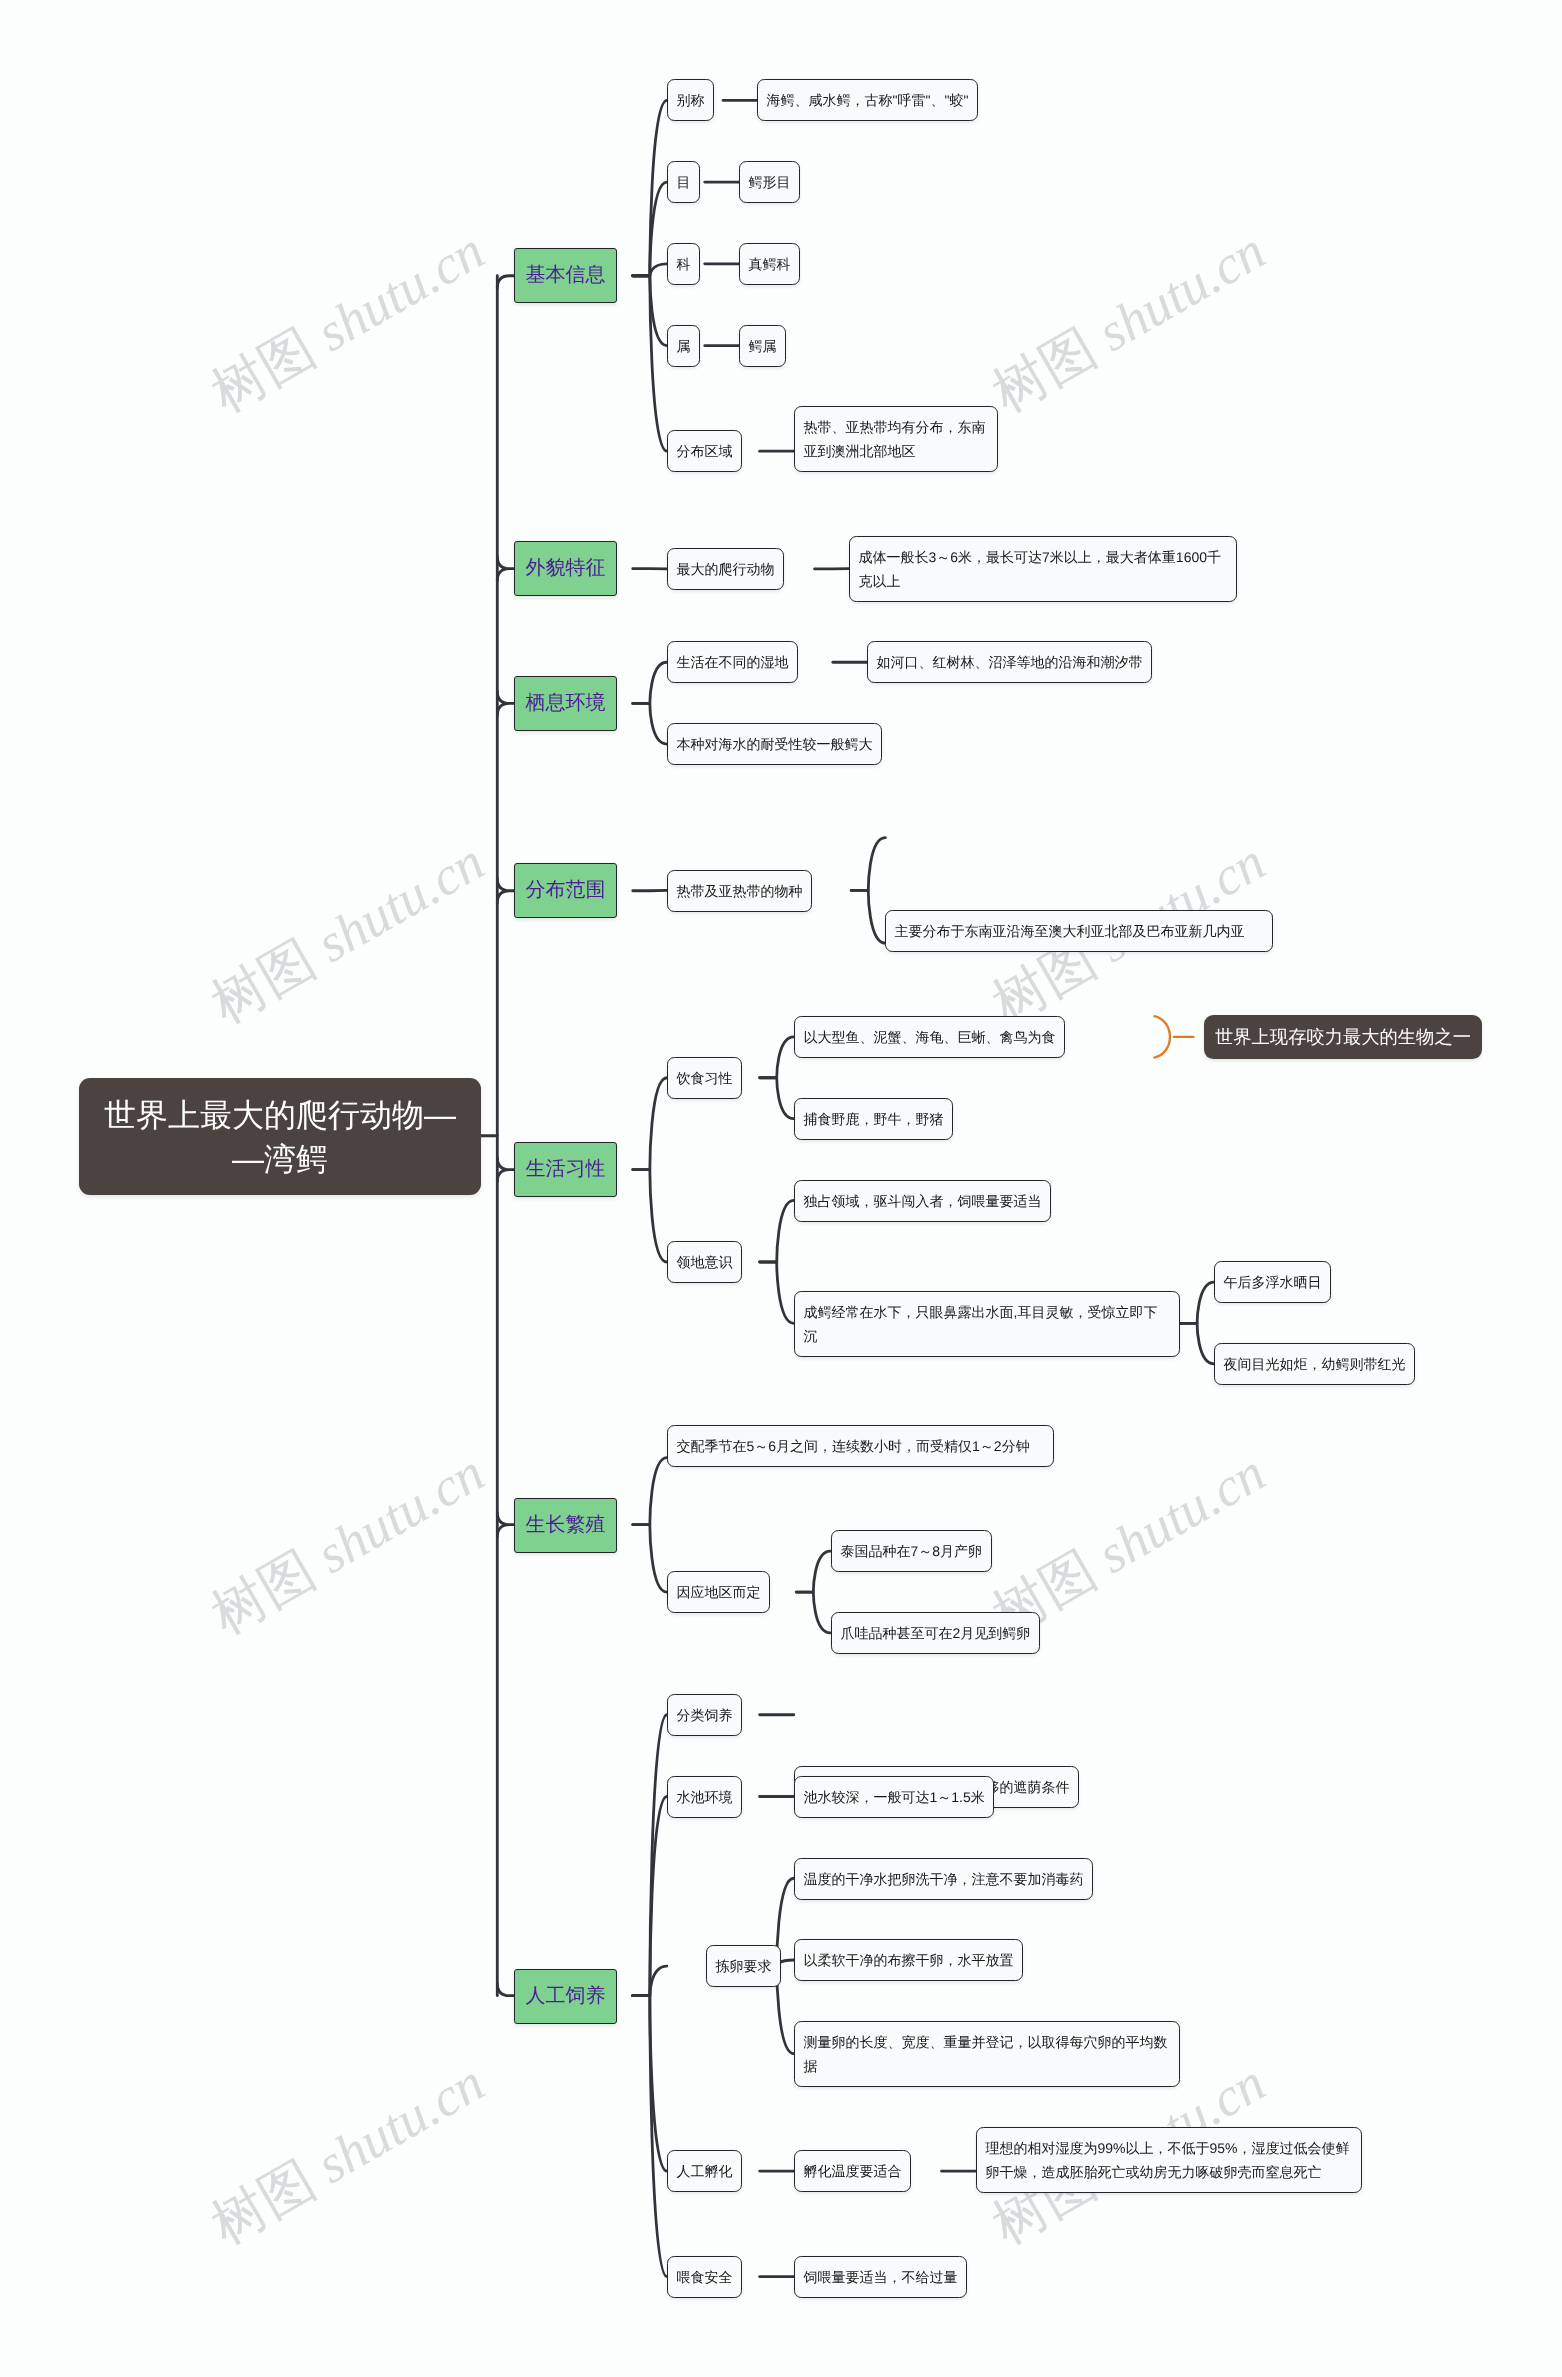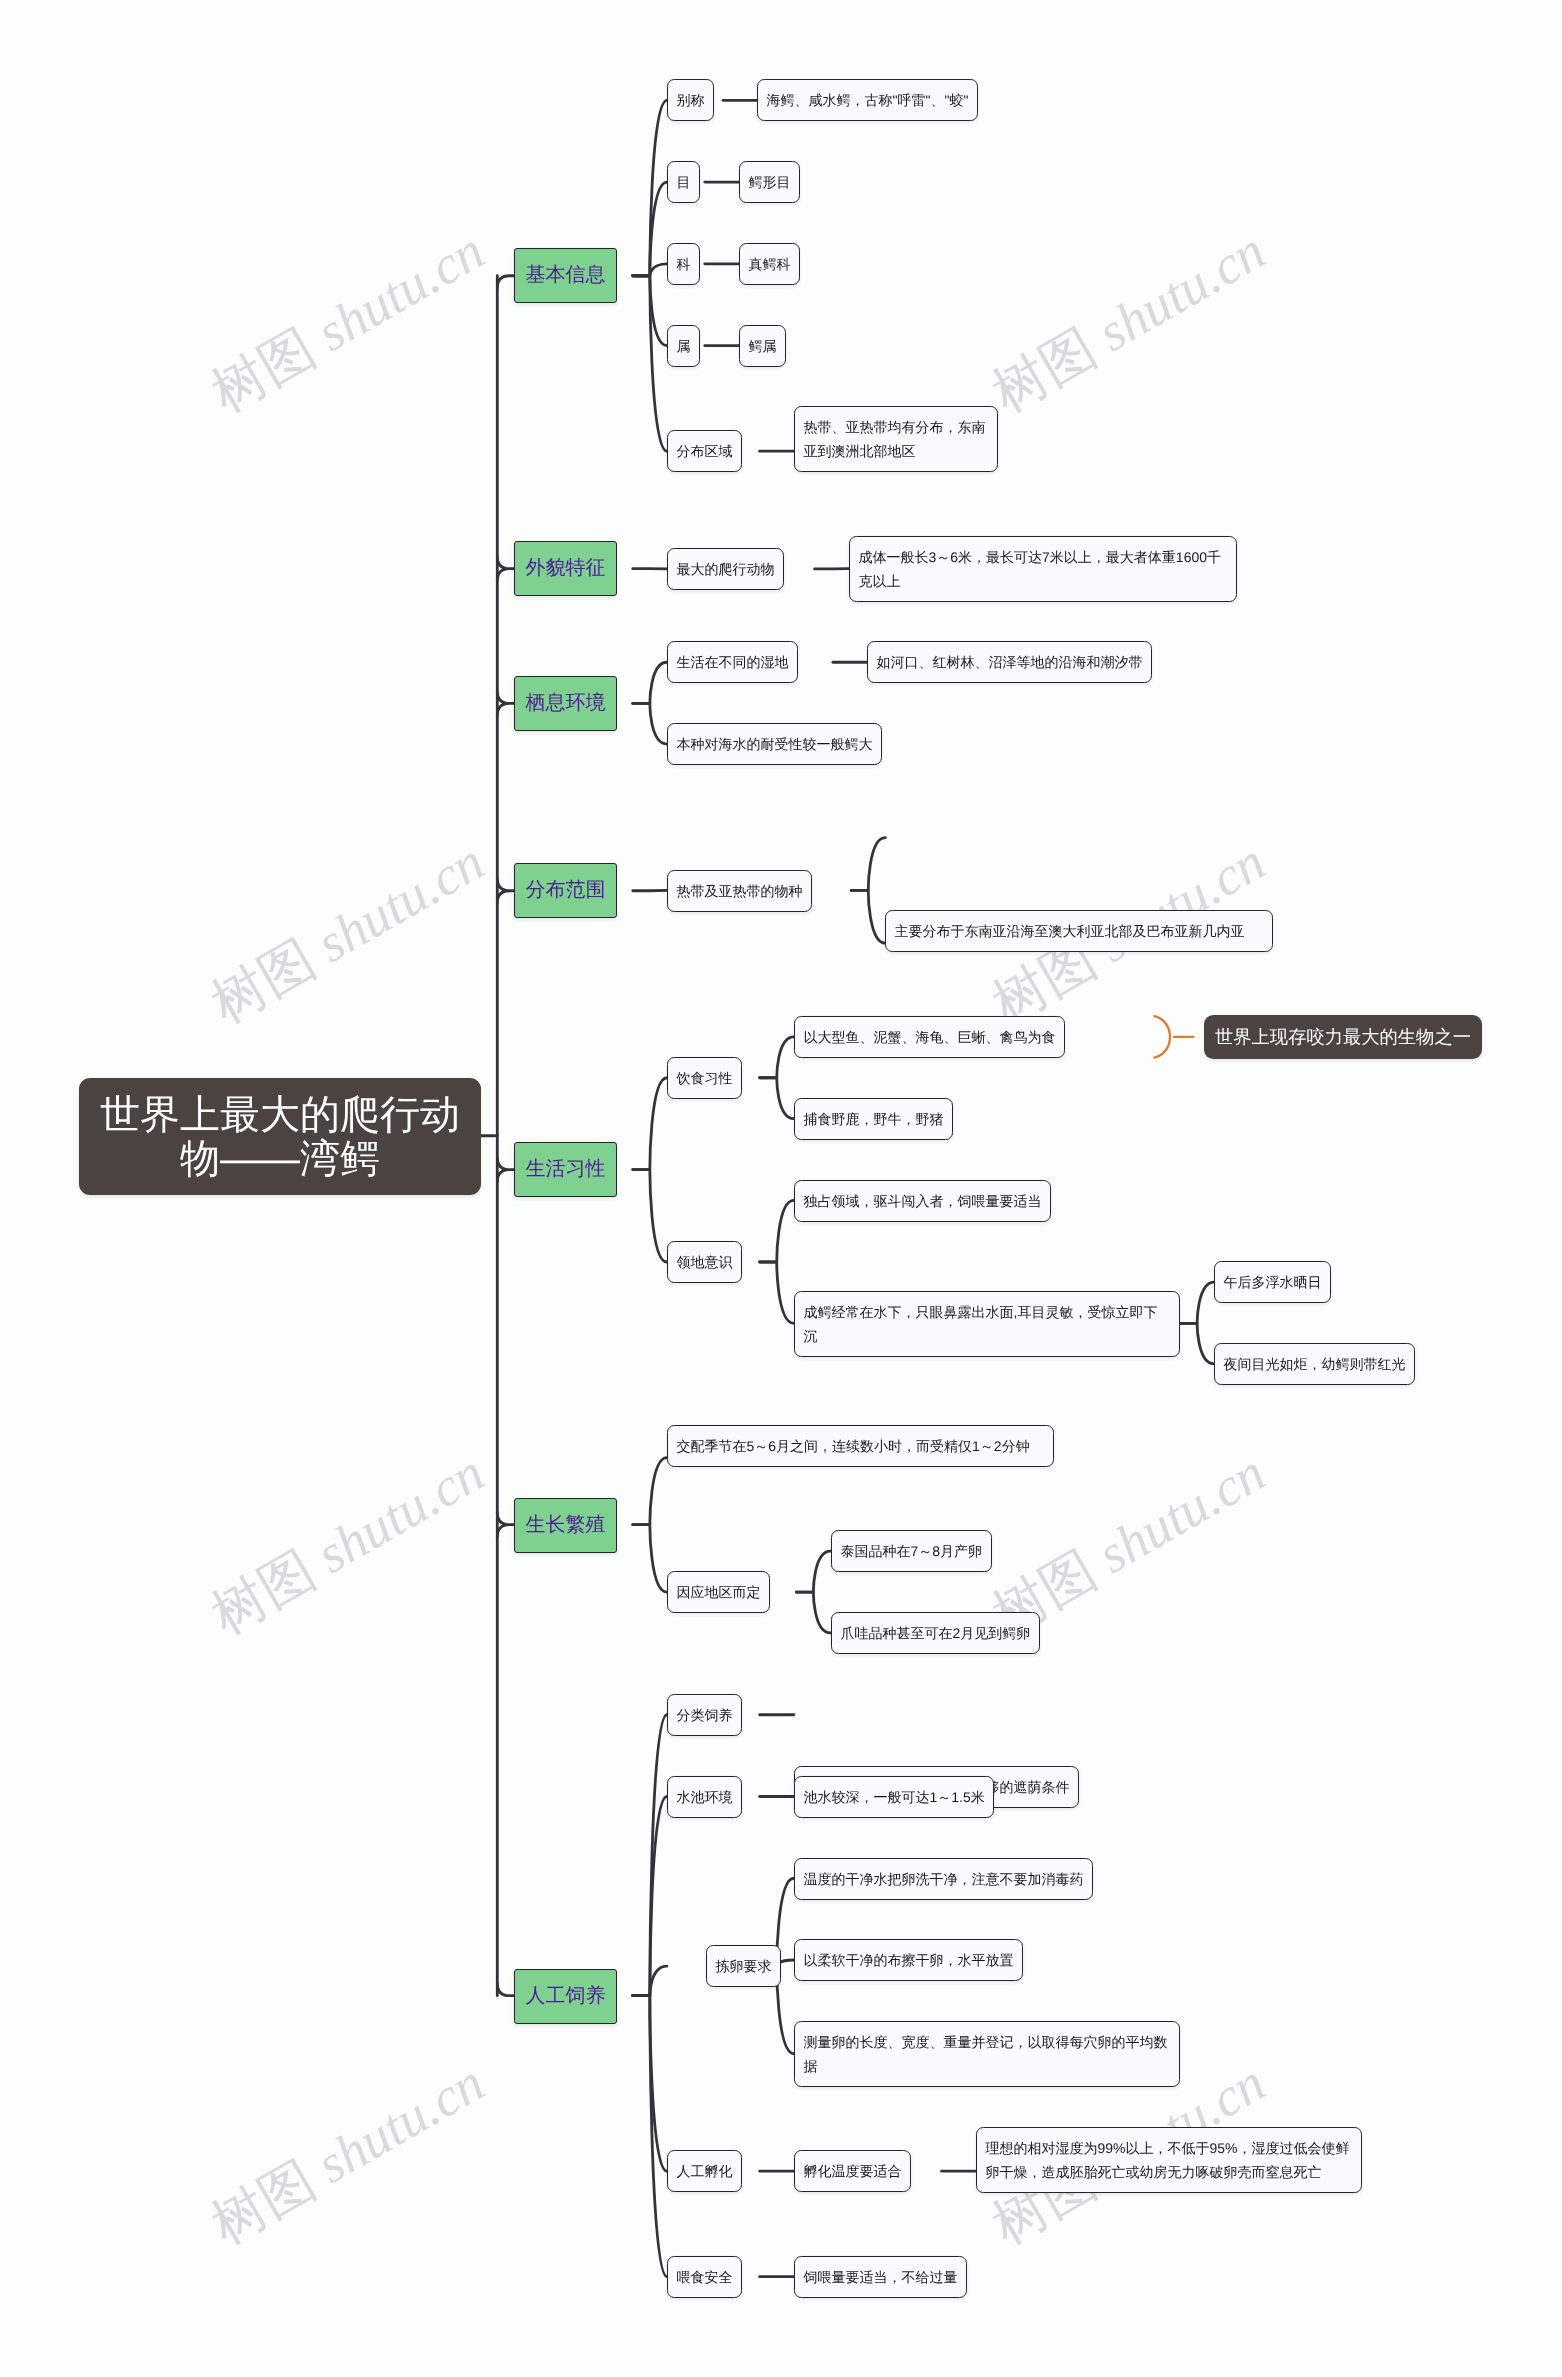--- a/index.html
+++ b/index.html
@@ -9,21 +9,21 @@
        -webkit-font-smoothing:antialiased;text-rendering:geometricPrecision;}
   #stage{position:relative;width:1562px;height:2377px;}
   #wm{position:absolute;left:0;top:0;width:1562px;height:2377px;overflow:hidden;}
   .wm{position:absolute;color:#d7dbdc;font-size:54px;white-space:nowrap;font-weight:400;
       font-style:italic;font-family:"Liberation Serif",serif;
       transform:rotate(-30deg);transform-origin:0 100%;line-height:1;}
   .wm b{font-family:"Liberation Sans",sans-serif;font-weight:400;font-style:normal;}
   #links{position:absolute;left:0;top:0;}
   .nd{position:absolute;box-sizing:border-box;line-break:anywhere;
       transform:translateZ(0);}
-  .root{background:#4a4340;color:#fff;border-radius:11px;font-size:40px;line-height:44px;
+  .root{background:#4a4340;color:#fff;border-radius:11px;font-size:32px;line-height:44px;
         text-align:center;padding:14.6px 18.3px;box-shadow:0 1.2px 3.7px rgba(60,70,80,.12);}
   .br{background:#7fd190;color:#4c1d95;border:1.2px solid #22252a;border-radius:3px;
       font-size:20px;line-height:33px;padding:9.8px 10.4px;
       box-shadow:0 1.2px 3.7px rgba(60,70,80,.12);}
   .lf{background:#f8fafb;color:#15181c;border:1.2px solid #22252a;border-radius:7.3px;
       font-size:14px;line-height:24px;padding:8px 8.5px;
       box-shadow:0 1.2px 3.1px rgba(60,70,80,.10);}
   .nt{background:#4a4340;color:#fff;border-radius:9.2px;font-size:18.3px;line-height:24px;
       padding:9.8px 11px;box-shadow:0 1.2px 3.1px rgba(60,70,80,.12);}
 </style>

